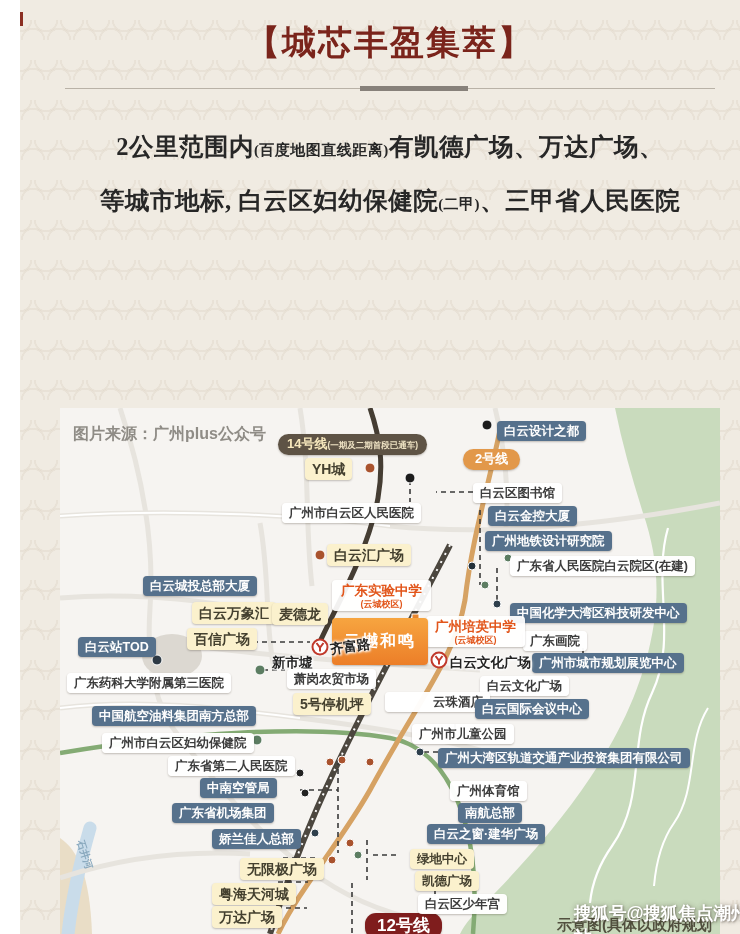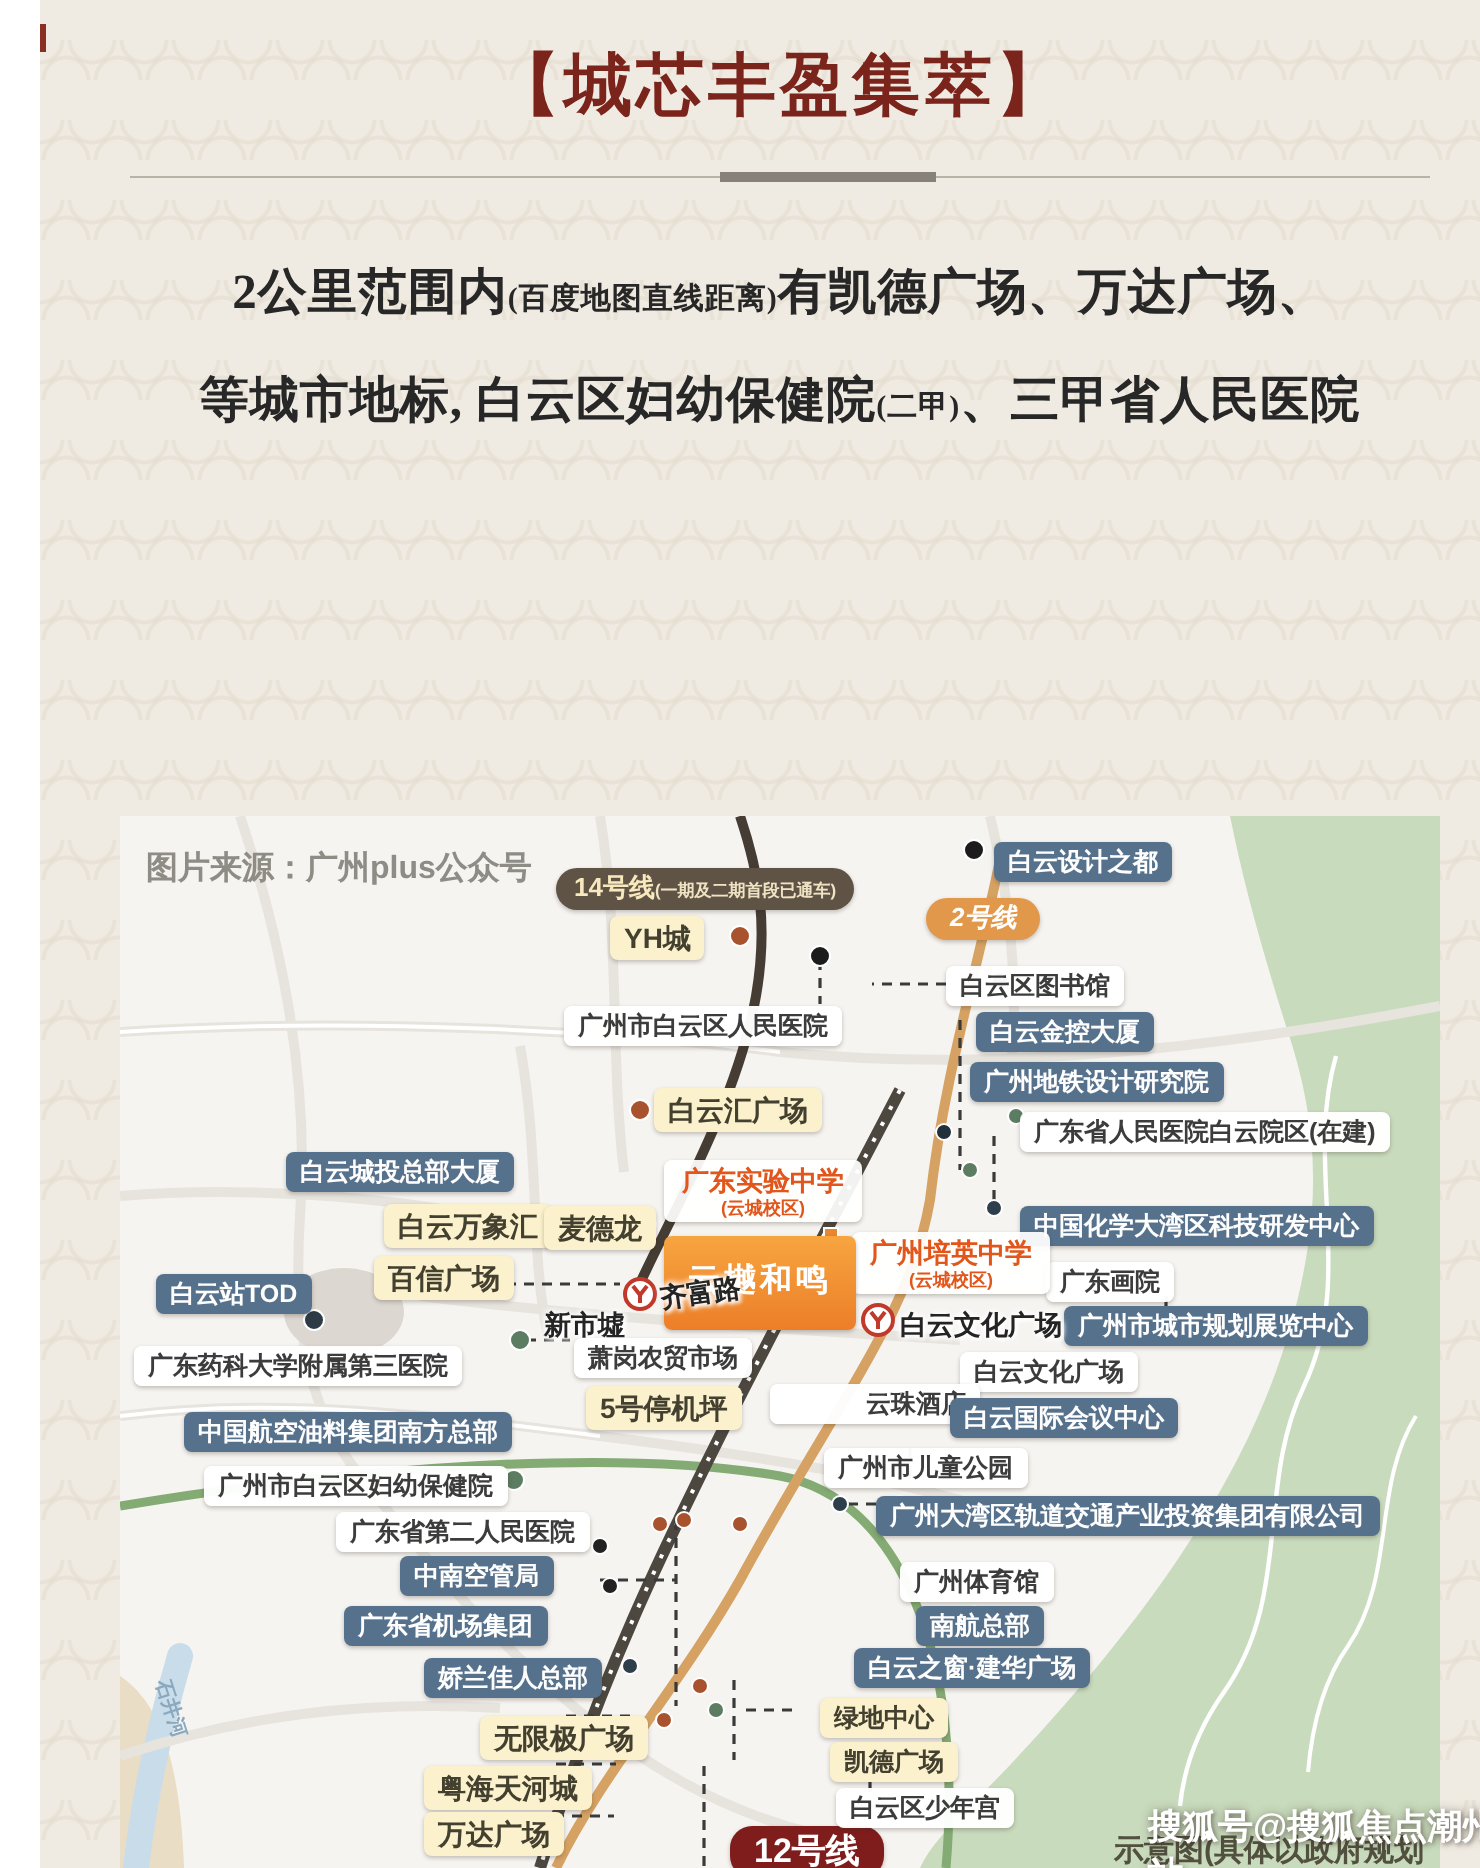--- a/index.html
+++ b/index.html
@@ -173,21 +173,21 @@
     </div>
     <div class="metro" style="left:370px;top:243px;">
       <svg width="18" height="18" viewBox="0 0 18 18">
           <circle cx="9" cy="9" r="7.5" fill="#fff" stroke="#c0392b" stroke-width="2"></circle>
           <path d="M5.5,5 L9,9.5 L12.5,5 M9,9.5 L9,13.5" fill="none" stroke="#c0392b" stroke-width="2"></path>
         </svg>
     </div>
 
     <div>
         <div class="chip line14" style="left: 218px; top: 26px;"><span>14号线</span><span class="sub">(一期及二期首段已通车)</span></div>
-        <div class="chip line2" style="left: 403px; top: 41px; font-style: italic;"><span>2号线</span></div>
+        <div class="chip line2" style="left: 403px; top: 41px;"><span>2号线</span></div>
         <div class="chip line12" style="left: 305px; top: 505px;"><span>12号线</span></div>
         <div class="chip yellow big" style="left: 245px; top: 50px;"><span>YH城</span></div>
         <div class="chip yellow big" style="left: 267px; top: 136px;"><span>白云汇广场</span></div>
         <div class="chip yellow big" style="left: 132px; top: 194px;"><span>白云万象汇</span></div>
         <div class="chip yellow big" style="left: 212px; top: 195px;"><span>麦德龙</span></div>
         <div class="chip yellow big" style="left: 127px; top: 220px;"><span>百信广场</span></div>
         <div class="chip yellow big" style="left: 233px; top: 285px;"><span>5号停机坪</span></div>
         <div class="chip yellow big" style="left: 180px; top: 450px;"><span>无限极广场</span></div>
         <div class="chip yellow big" style="left: 152px; top: 475px;"><span>粤海天河城</span></div>
         <div class="chip yellow big" style="left: 152px; top: 498px;"><span>万达广场</span></div>

